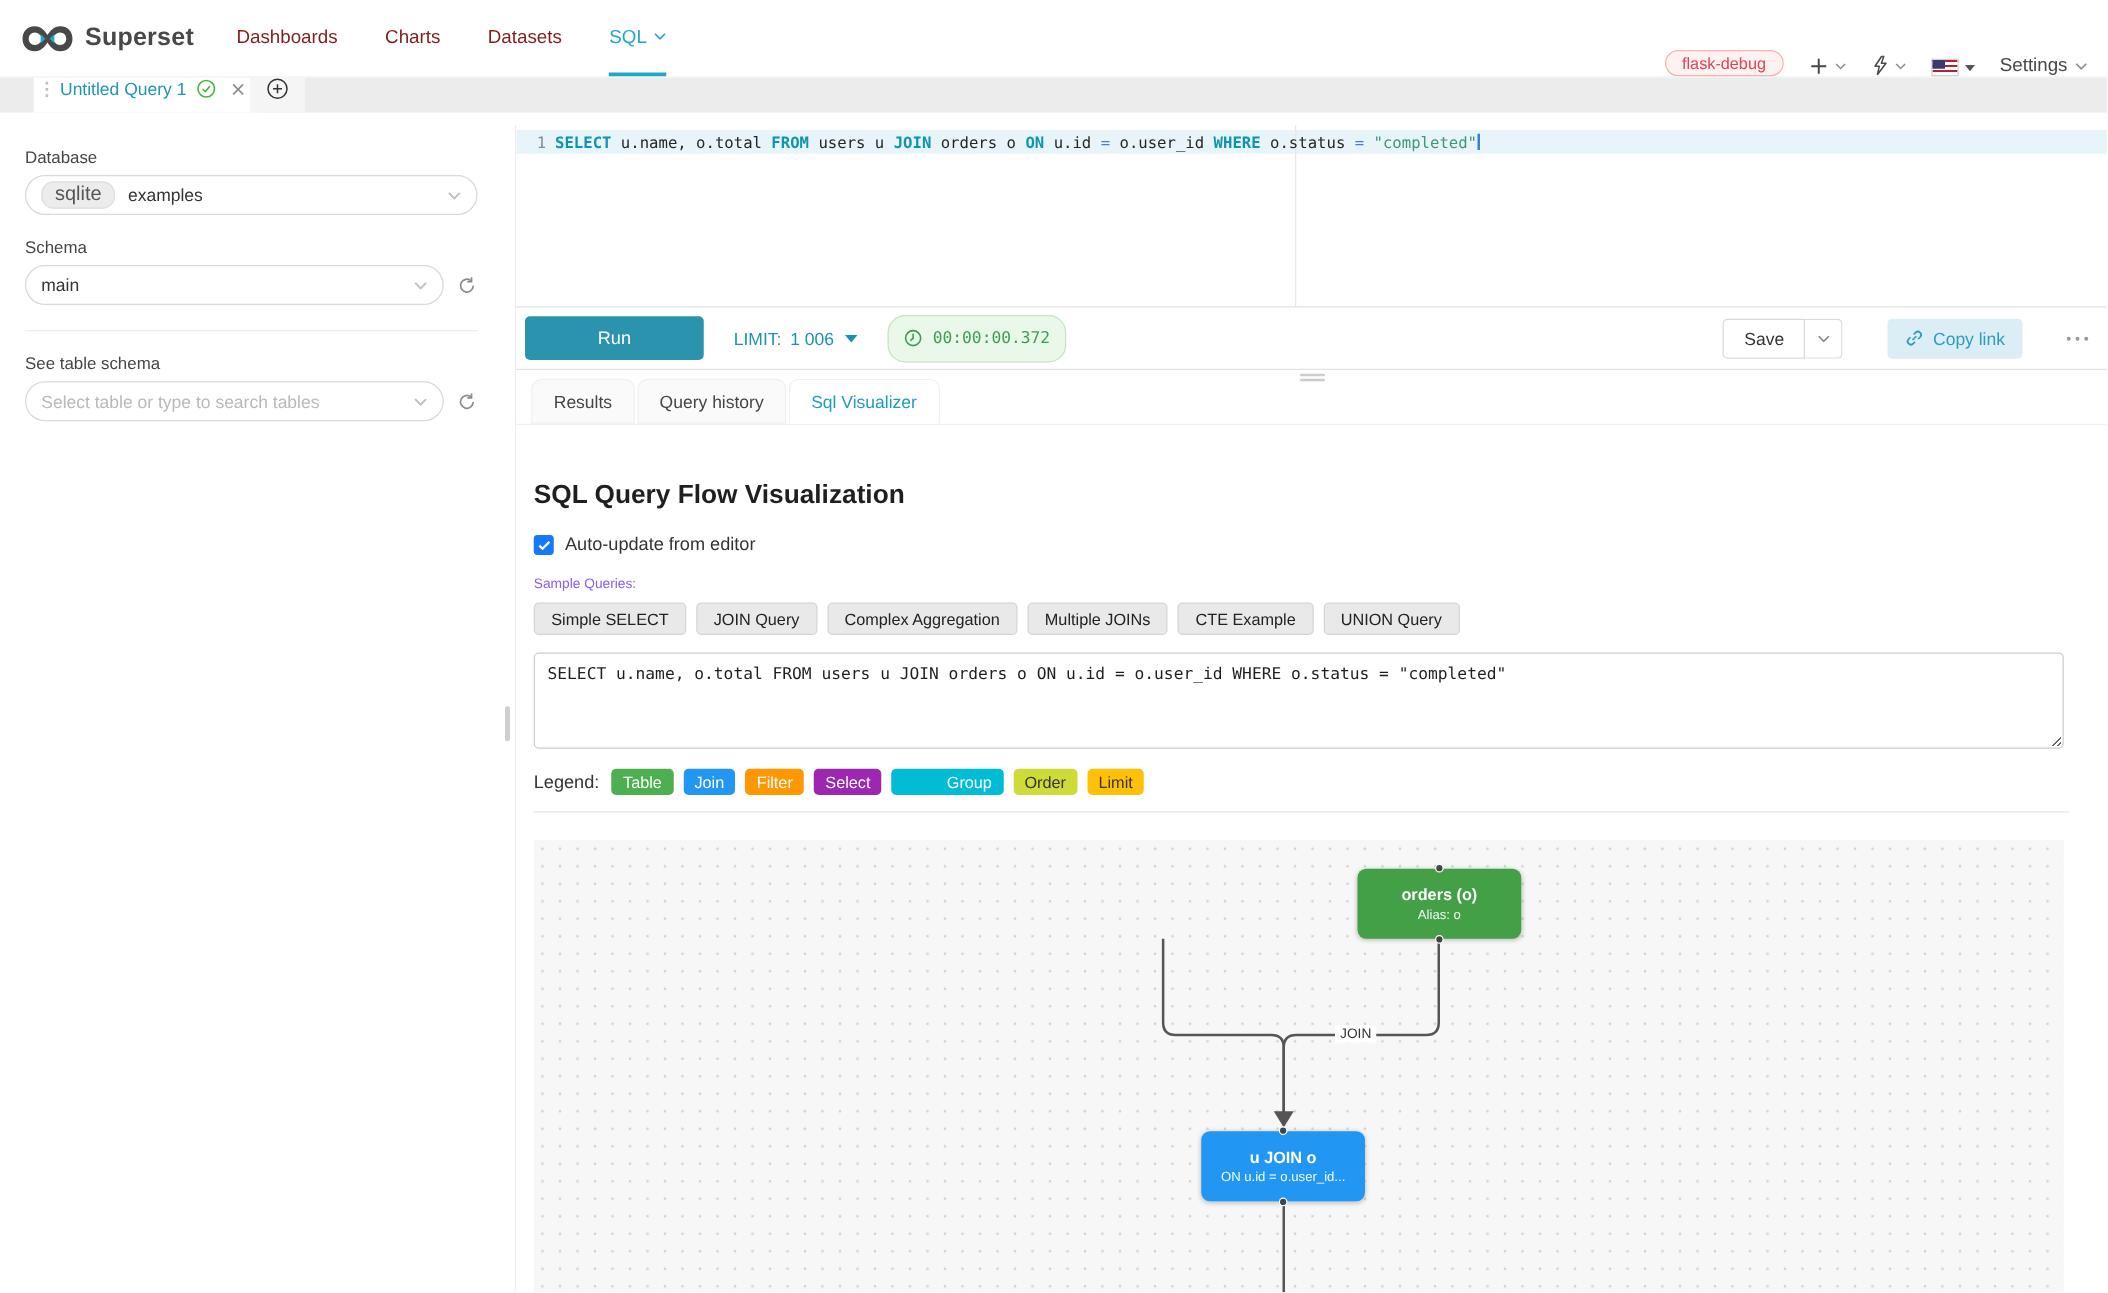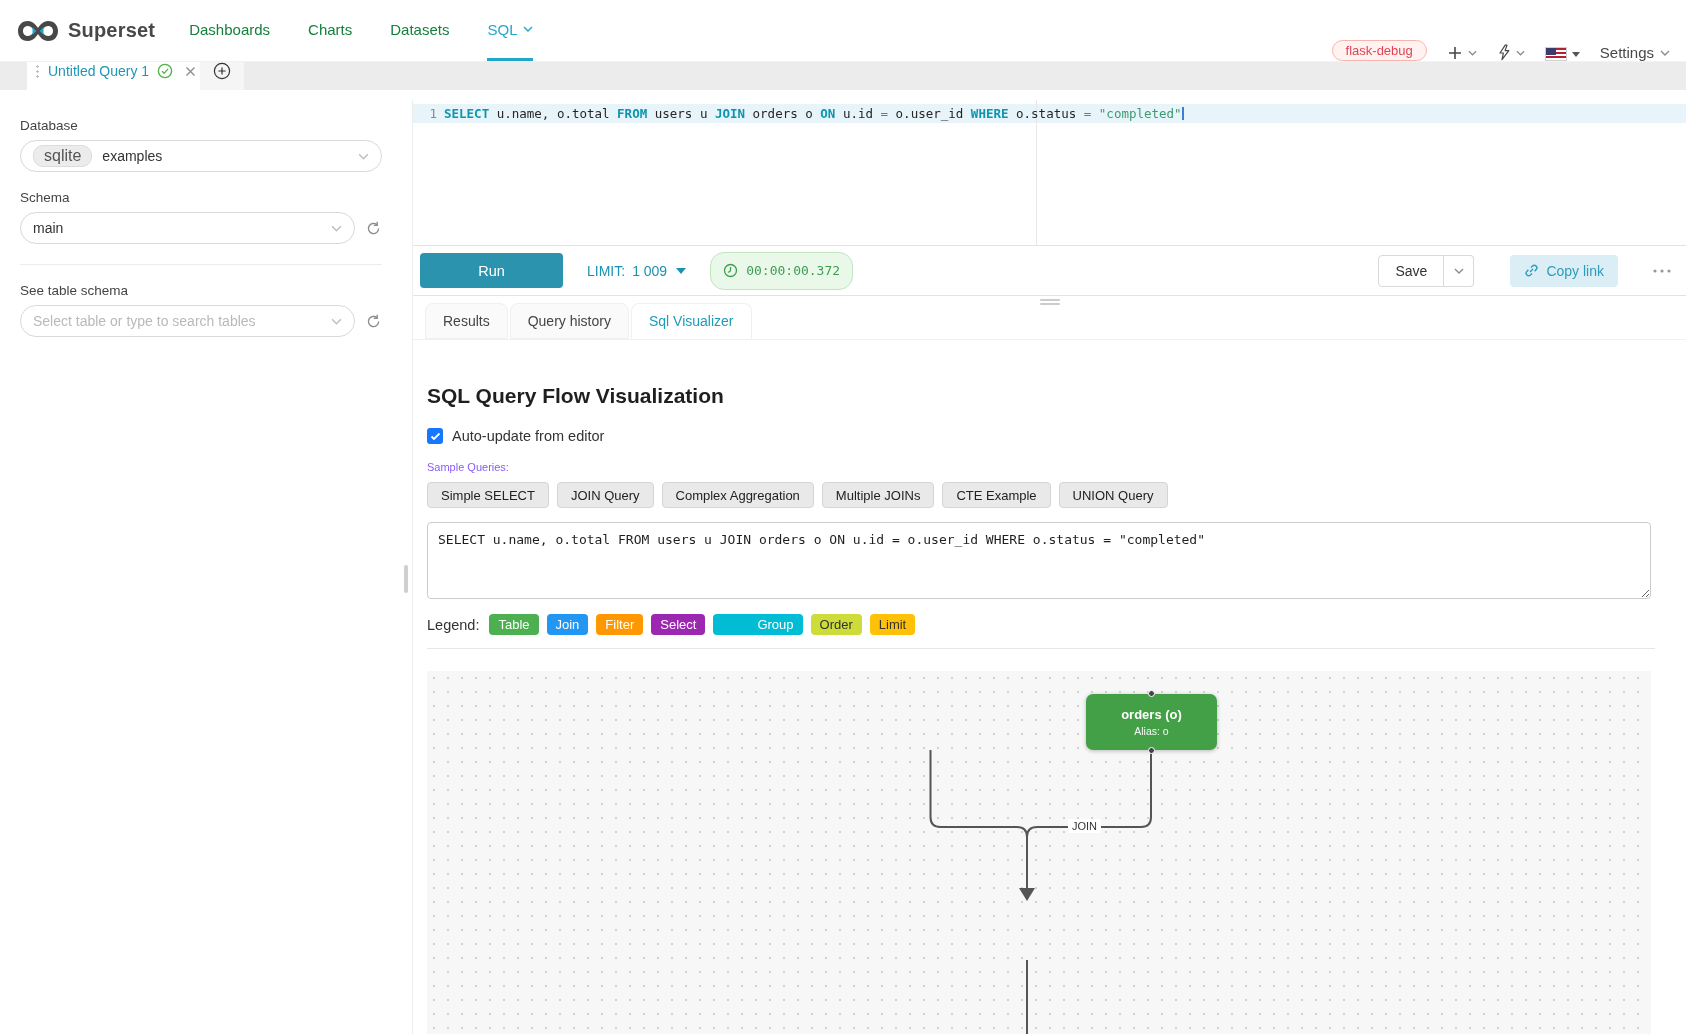--- a/index.html
+++ b/index.html
@@ -6,21 +6,21 @@
   html,body { width:1686px; height:1034px; overflow:hidden; }
   body { font-family:"Liberation Sans", sans-serif; background:#fff; color:#333; }
   .app { position:relative; width:1686px; height:1034px; overflow:hidden; background:#fff; }
 
   
   .navbar { position:absolute; top:0; left:0; width:100%; height:62px; background:#fff;
             display:flex; align-items:stretch; padding:0 16px; border-bottom:1px solid #f2f2f2; z-index:5; }
   .brand { display:flex; align-items:center; gap:8px; margin-right:34px; }
   .brand-name { font-size:20px; font-weight:bold; color:#484848; letter-spacing:.2px; }
   .nav-items { display:flex; align-items:stretch; gap:38px; }
-  .nav-item { display:flex; align-items:center; gap:6px; font-size:15px; color:#15803d;
+  .nav-item { display:flex; align-items:center; gap:6px; font-size:15px; color:#7f1d1d;
               border-bottom:3px solid transparent; cursor:pointer; }
   .nav-item.active { color:#20a7c9; border-bottom-color:#20a7c9; }
   .nav-spacer { flex:1; }
   .nav-right { display:flex; align-items:flex-end; gap:20px; }
   .env-badge { font-size:13px; color:#e04355; background:#fff2f0; border:1px solid #f7b4ae;
                border-radius:12px; padding:2px 13px; }
   .icon-group { display:flex; align-items:center; gap:5px; cursor:pointer; }
   .flag { position:relative; width:22px; height:14px; border:1px solid #d0d0d0;
           background:repeating-linear-gradient(180deg,#b22234 0 2px,#fff 2px 4px); }
   .flag .canton { position:absolute; top:0; left:0; width:10px; height:7px; background:#3c3b6e; }
@@ -283,21 +283,21 @@
       <div class="active-line"></div>
       <div class="print-margin"></div>
       <div class="gutter-num">1</div>
       <div class="code-line"><span class="tok-kw">SELECT</span><span> u.name, o.total </span><span class="tok-kw">FROM</span><span> users u </span><span class="tok-kw">JOIN</span><span> orders o </span><span class="tok-kw">ON</span><span> u.id </span><span class="tok-op">=</span><span> o.user_id </span><span class="tok-kw">WHERE</span><span> o.status </span><span class="tok-op">=</span><span> </span><span class="tok-str">"completed"</span><span class="cursor"></span></div>
     </div>
 
     <div class="sql-toolbar">
       <button class="run-btn" style="background-color: rgb(43, 147, 173);">Run</button>
       <div class="limit">
         <span class="limit-label">LIMIT:</span>
-        <span class="limit-value">1 009</span>
+        <span class="limit-value">1 006</span>
         <span class="caret-down-teal"></span>
       </div>
       <div class="timer">
         <svg class="i" width="15" height="15" viewBox="0 0 15 15">
           <circle cx="7.5" cy="7.5" r="6" stroke="#3f9d54" stroke-width="1.3" fill="none"></circle>
           <path d="M7.5 4 V7.7 L5.3 9.4" stroke="#3f9d54" stroke-width="1.3" fill="none"></path>
           </svg>
         <span class="timer-text" style="color: rgb(63, 157, 84);">00:00:00.372</span>
       </div>
       <div class="tb-spacer"></div>
@@ -392,17 +392,23 @@
 
           <div class="flow-node" style="left: 659px; top: 23px; background-color: rgb(67, 160, 71);">
             <span class="handle" style="top:-4px; left:62px;"></span>
             <span class="node-title">orders (o)</span>
             <span class="node-sub">Alias: o</span>
             <span class="handle" style="bottom:-4px; left:62px;"></span>
           </div>
 
           <span class="edge-label" style="left:641px; top:148px;">JOIN</span>
 
+          <div class="flow-node" style="left: 534px; top: 233px; background-color: rgb(33, 150, 243);">
+            <span class="handle" style="top:-4px; left:62px;"></span>
+            <span class="node-title">u JOIN o</span>
+            <span class="node-sub">ON u.id = o.user_id...</span>
+            <span class="handle" style="bottom:-4px; left:62px;"></span>
+          </div>
         </div>
       </div>
     </div>
   </div>
 </div>
 
 </body></html>

